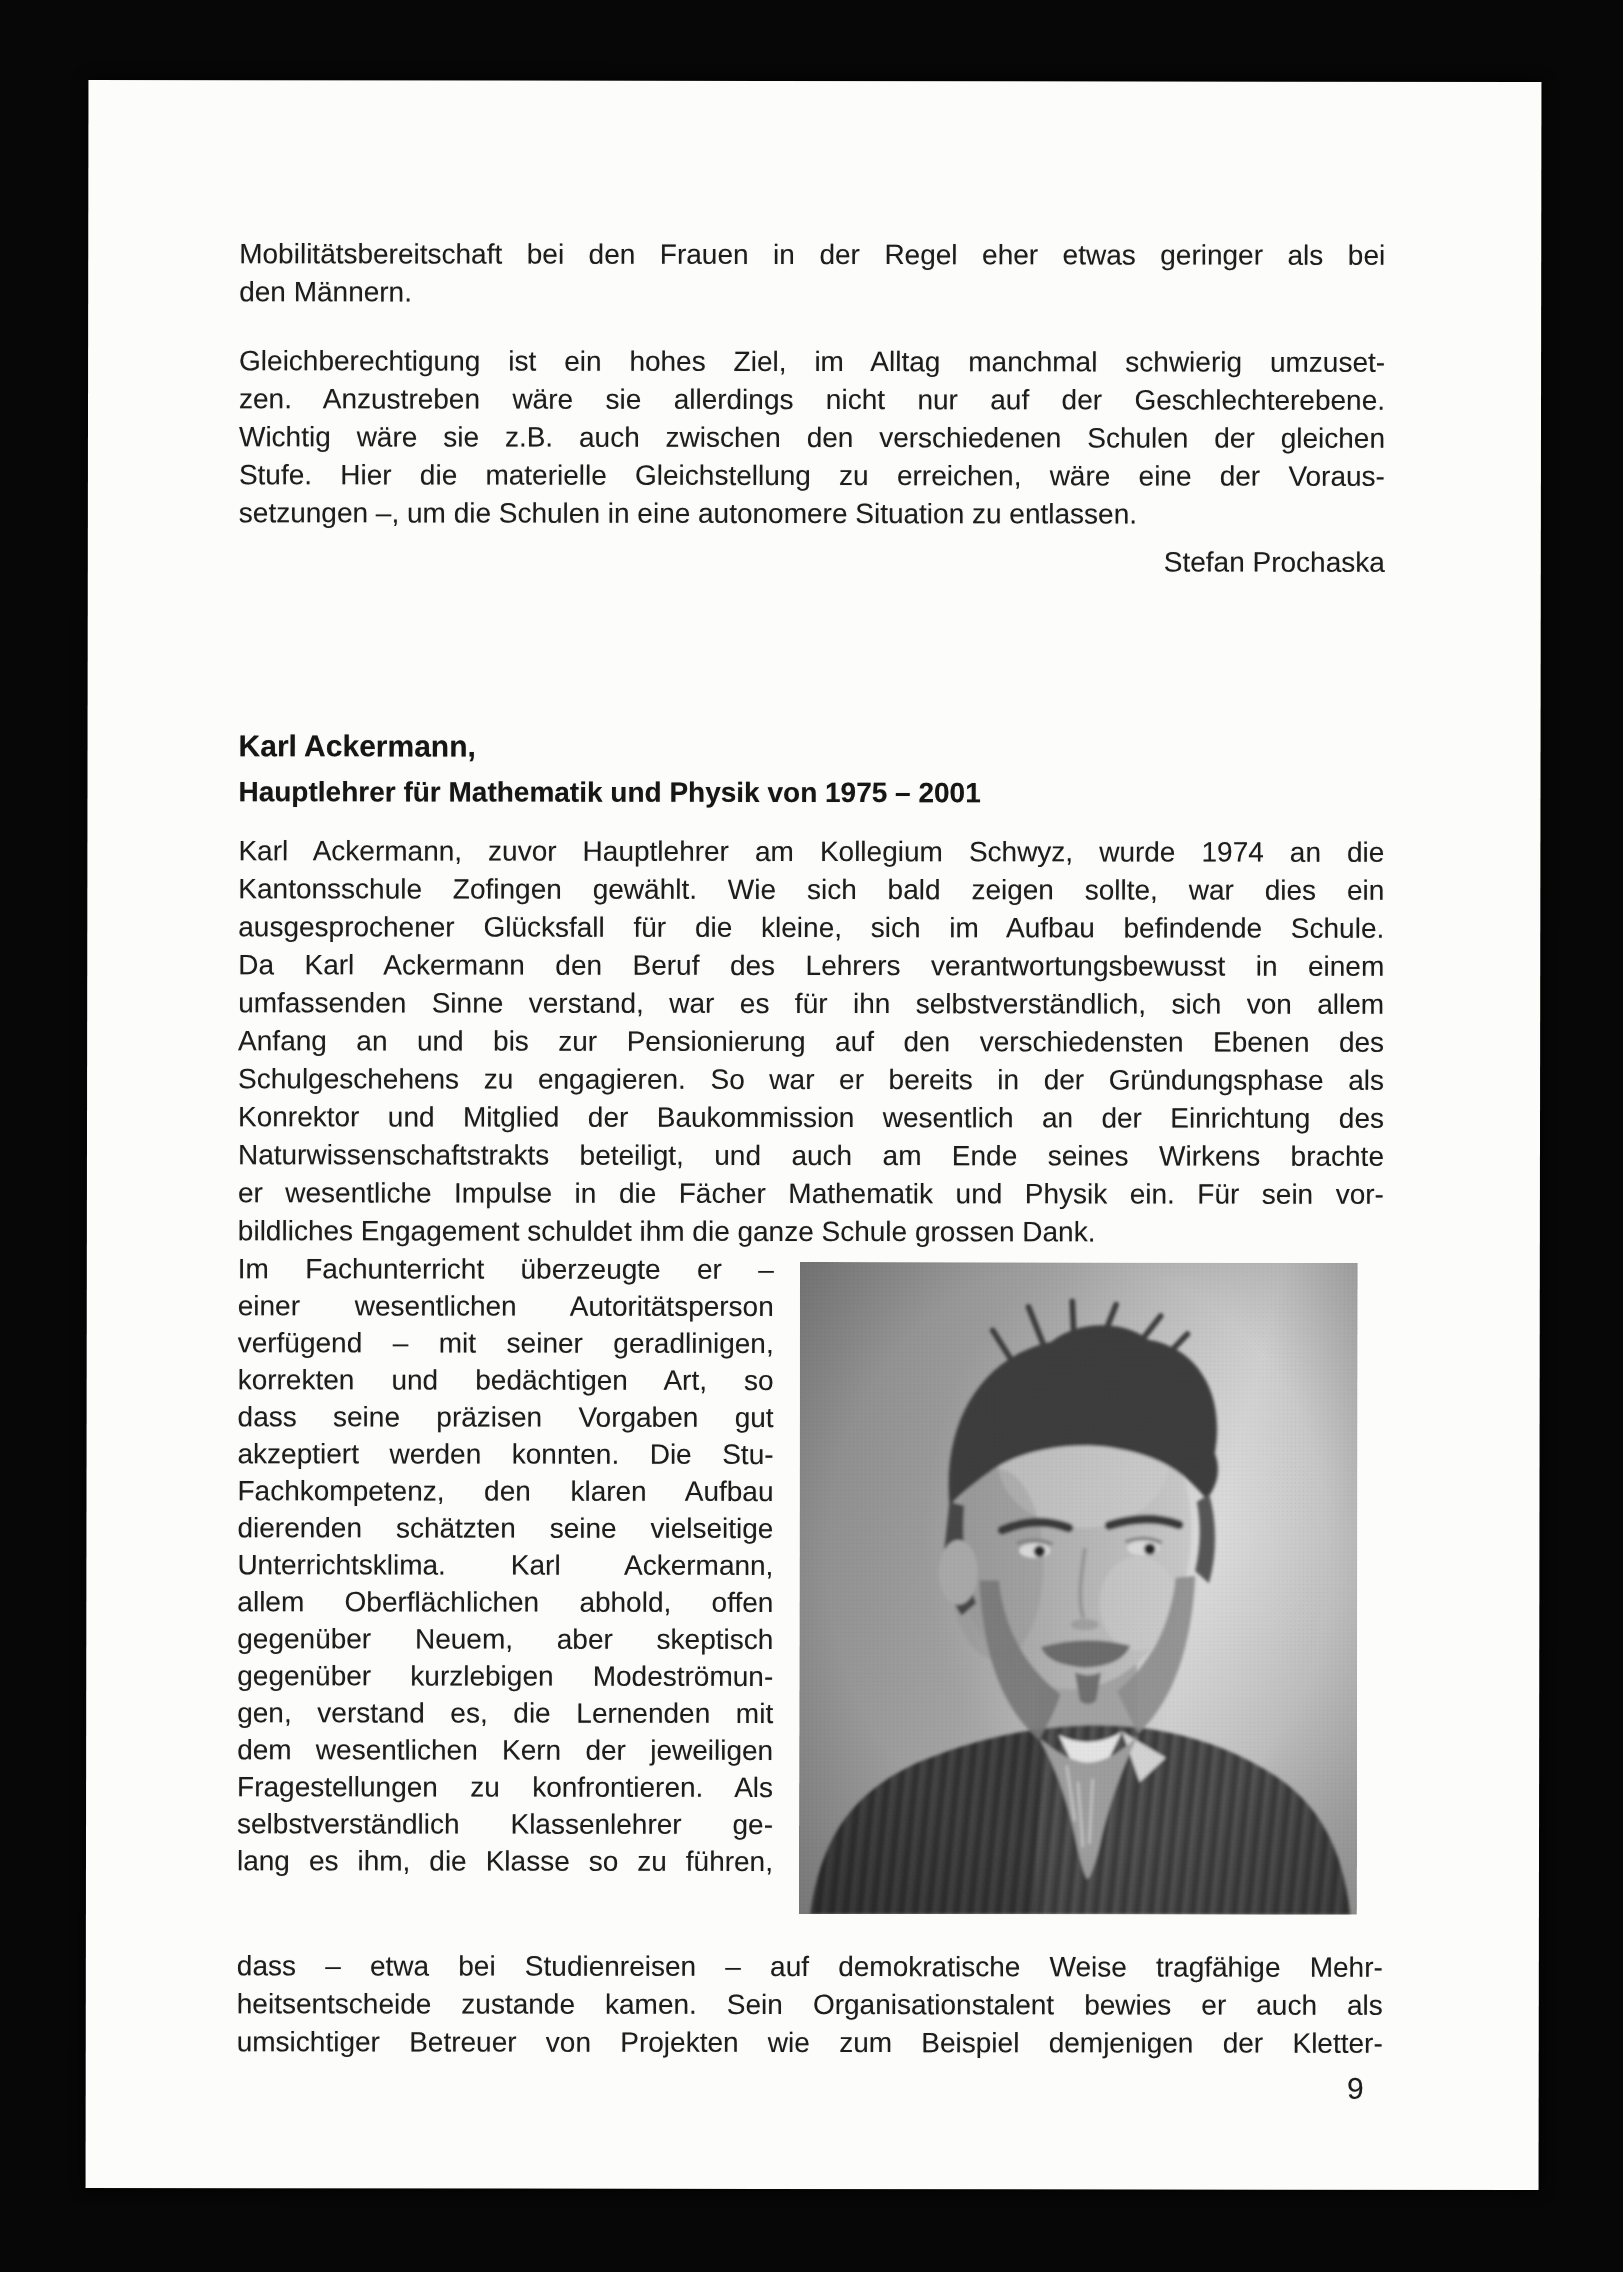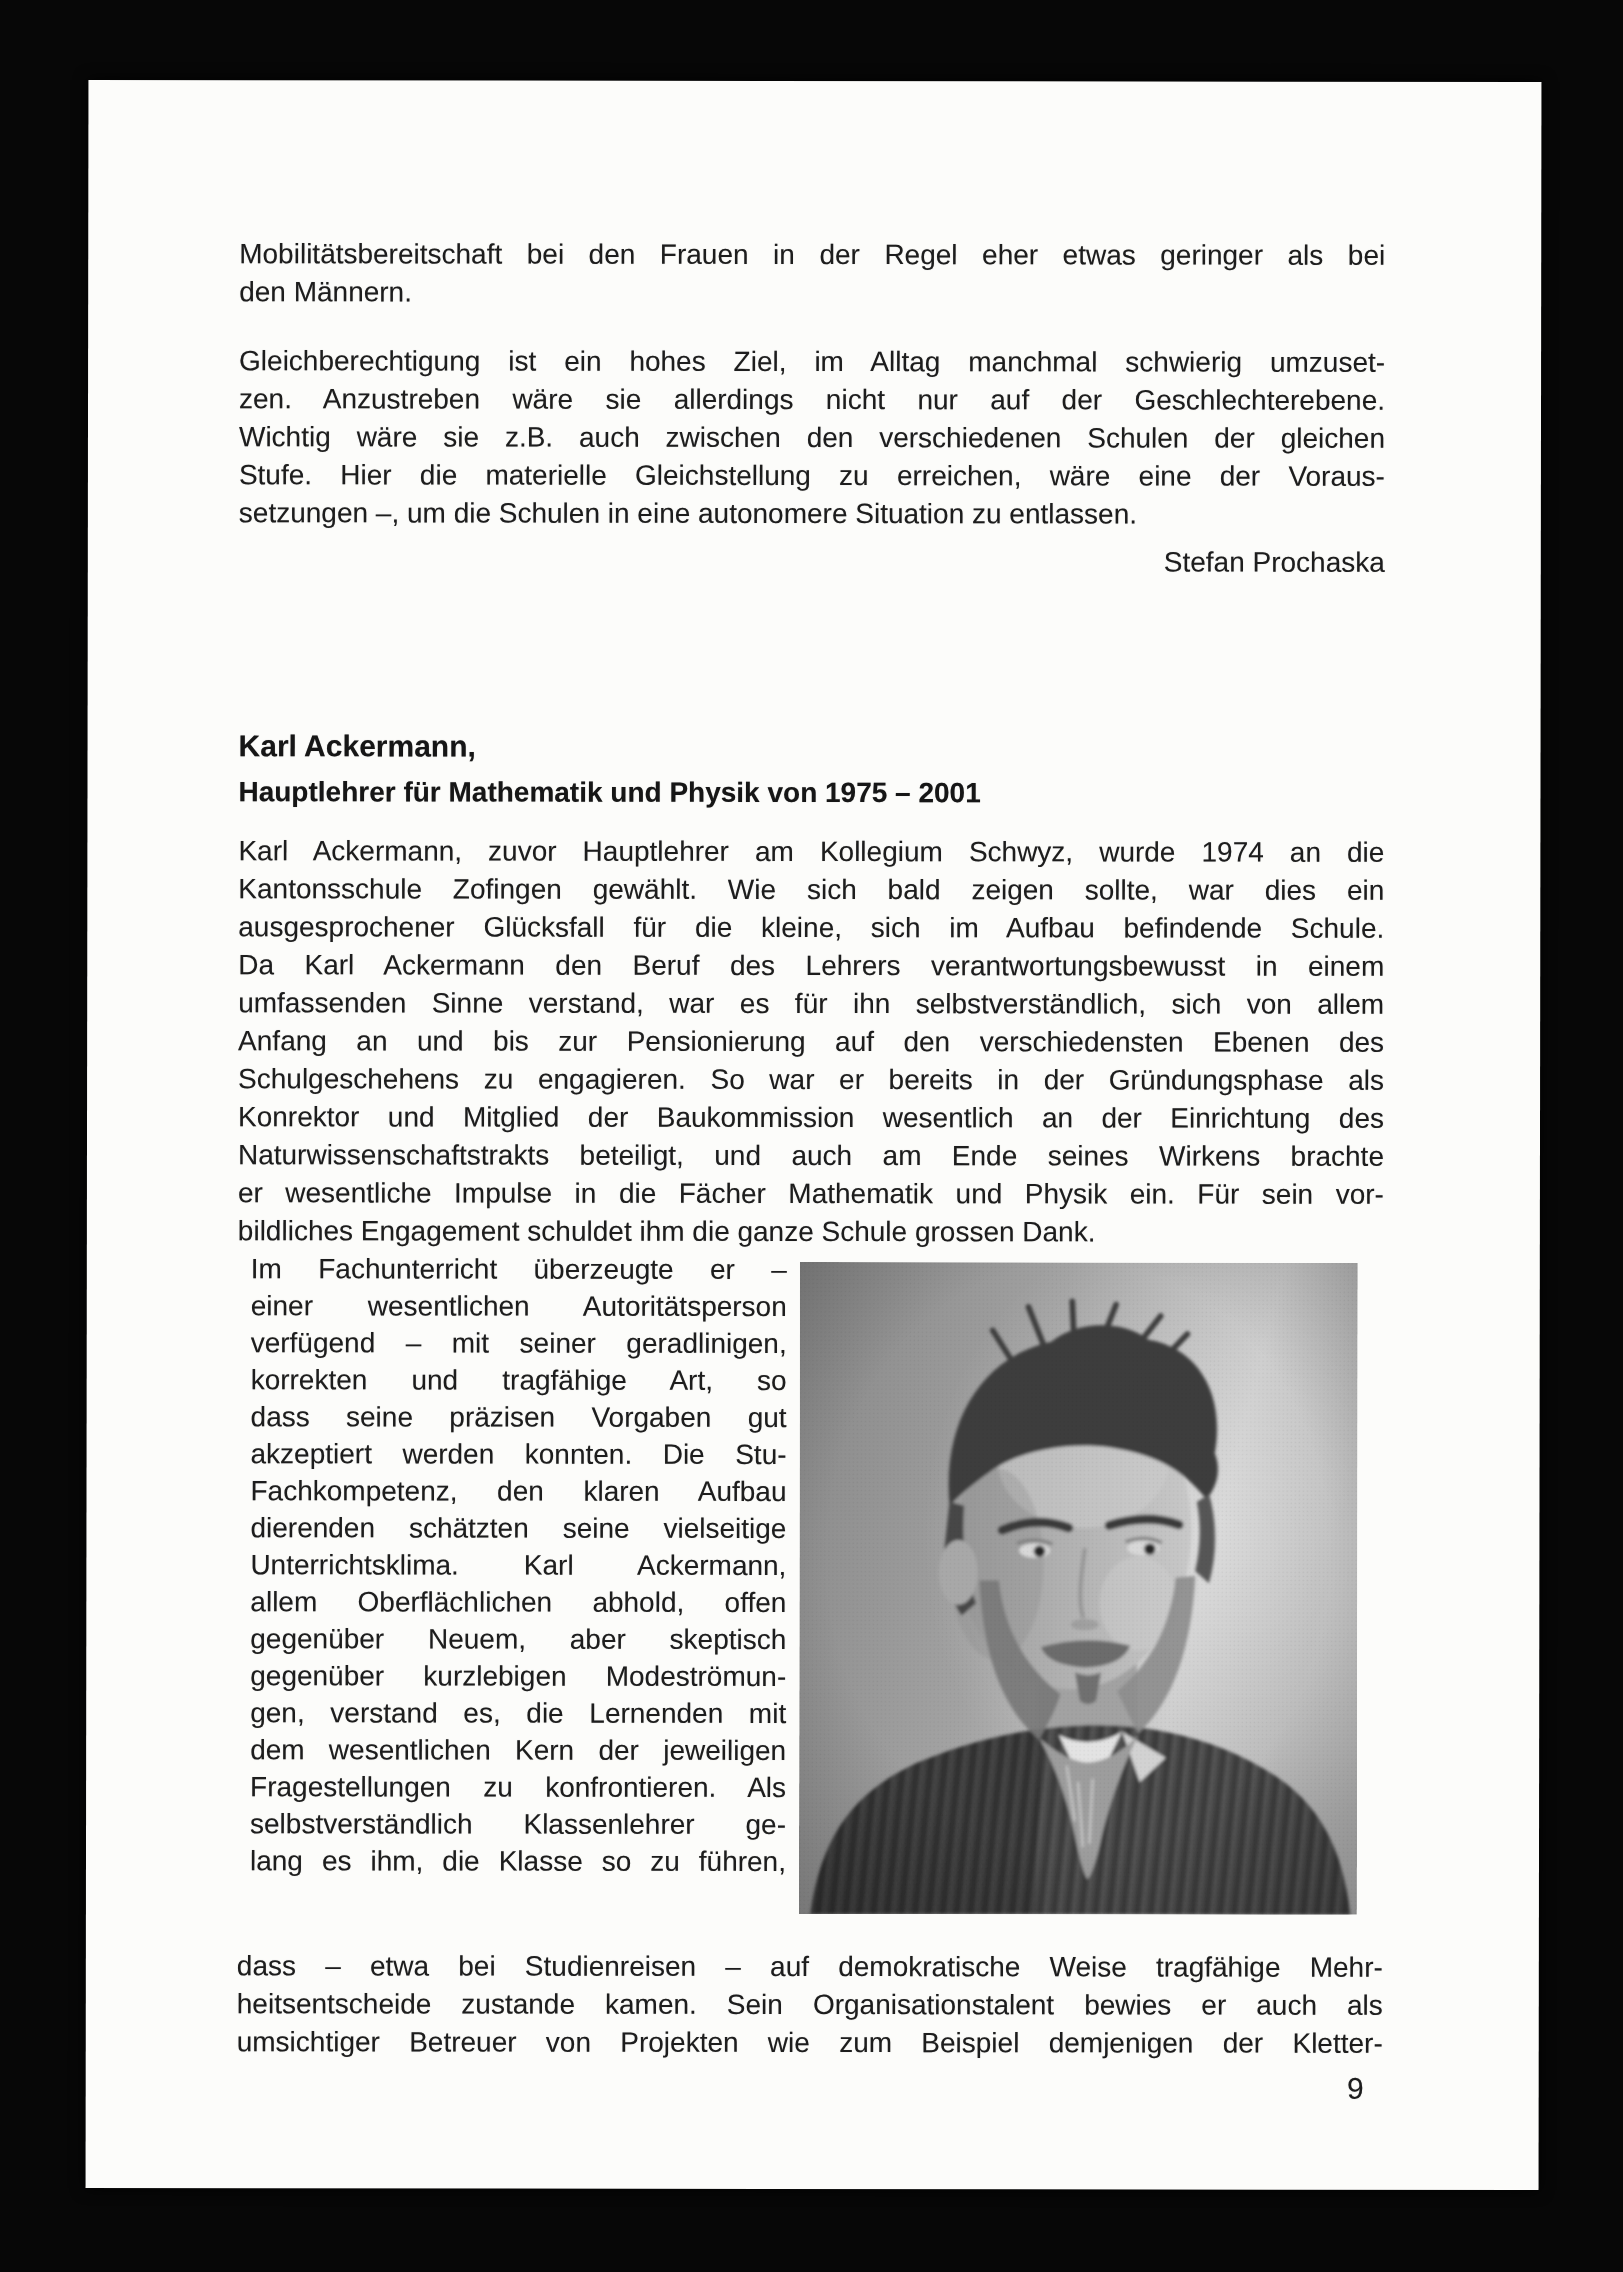--- a/index.html
+++ b/index.html
@@ -34,21 +34,21 @@
     left:151px;top:649px;width:1146px;
     font-size:30px;font-weight:bold;color:#161616;
     text-shadow:0 0 0.8px rgba(20,20,20,0.4);
   }
   .art-subtitle{
     left:151px;top:696px;width:1146px;
     font-size:28px;font-weight:bold;color:#161616;
     text-shadow:0 0 0.8px rgba(20,20,20,0.4);
   }
   .art-p1{left:151px;top:752px;width:1146px;}
-  .art-col{left:164px;top:1170px;width:536px;line-height:37px;}
+  .art-col{left:151px;top:1170px;width:536px;line-height:37px;}
   .photo{
     left:713px;top:1181px;width:558px;height:652px;
     overflow:hidden;
   }
   .photo svg{display:block;width:100%;height:100%;}
   .art-p2{left:151px;top:1867px;width:1146px;}
   .page-number{
     left:151px;top:1990px;width:1127px;
     text-align:right;font-size:30px;color:#1d1d1d;
     text-shadow:0 0 0.8px rgba(30,30,30,0.35);
@@ -91,21 +91,21 @@
       <div class="tline">Konrektor und Mitglied der Baukommission wesentlich an der Einrichtung des</div>
       <div class="tline">Naturwissenschaftstrakts beteiligt, und auch am Ende seines Wirkens brachte</div>
       <div class="tline">er wesentliche Impulse in die Fächer Mathematik und Physik ein. Für sein vor-</div>
       <div class="tline natural">bildliches Engagement schuldet ihm die ganze Schule grossen Dank.</div>
     </div>
 
   <div class="abs body-text art-col">
       <div class="tline">Im Fachunterricht überzeugte er –</div>
       <div class="tline">einer wesentlichen Autoritätsperson</div>
       <div class="tline">verfügend – mit seiner geradlinigen,</div>
-      <div class="tline">korrekten und tragfähige Art, so</div>
+      <div class="tline">korrekten und bedächtigen Art, so</div>
       <div class="tline">dass seine präzisen Vorgaben gut</div>
       <div class="tline">akzeptiert werden konnten. Die Stu-</div>
       <div class="tline">Fachkompetenz, den klaren Aufbau</div>
       <div class="tline">dierenden schätzten seine vielseitige</div>
       <div class="tline">Unterrichtsklima. Karl Ackermann,</div>
       <div class="tline">allem Oberflächlichen abhold, offen</div>
       <div class="tline">gegenüber Neuem, aber skeptisch</div>
       <div class="tline">gegenüber kurzlebigen Modeströmun-</div>
       <div class="tline">gen, verstand es, die Lernenden mit</div>
       <div class="tline">dem wesentlichen Kern der jeweiligen</div>

